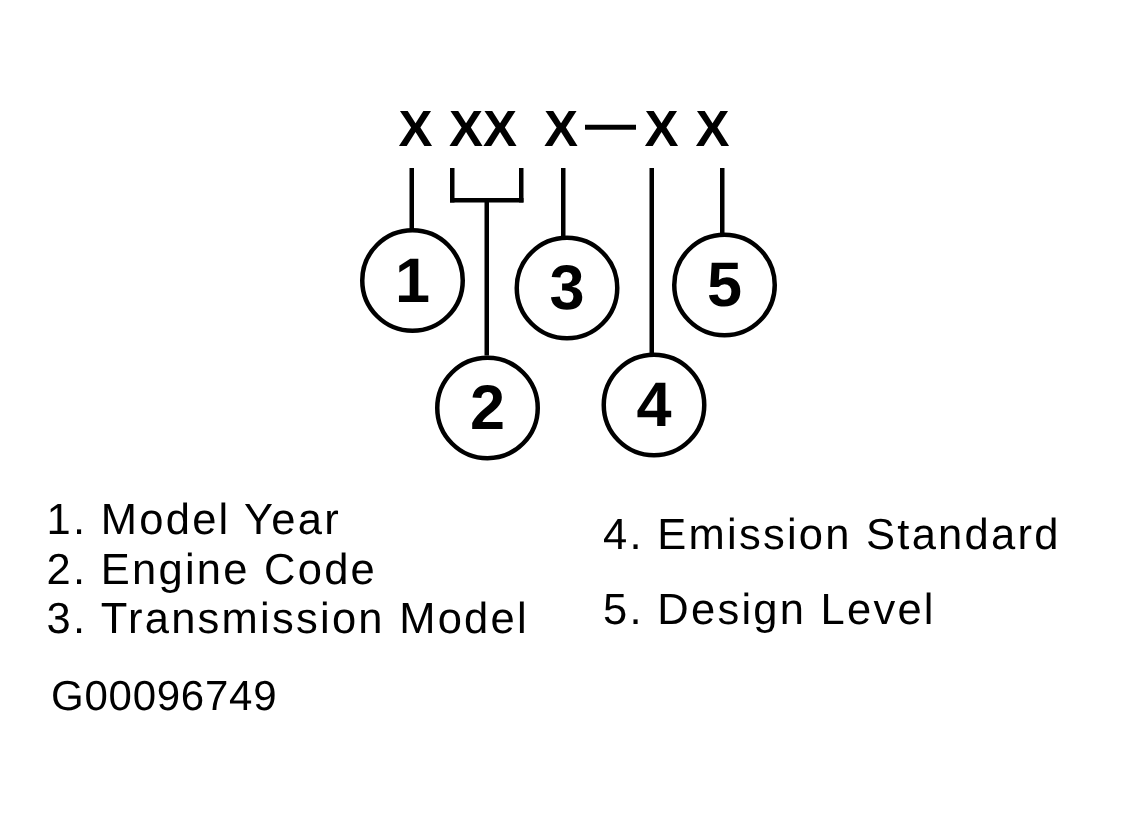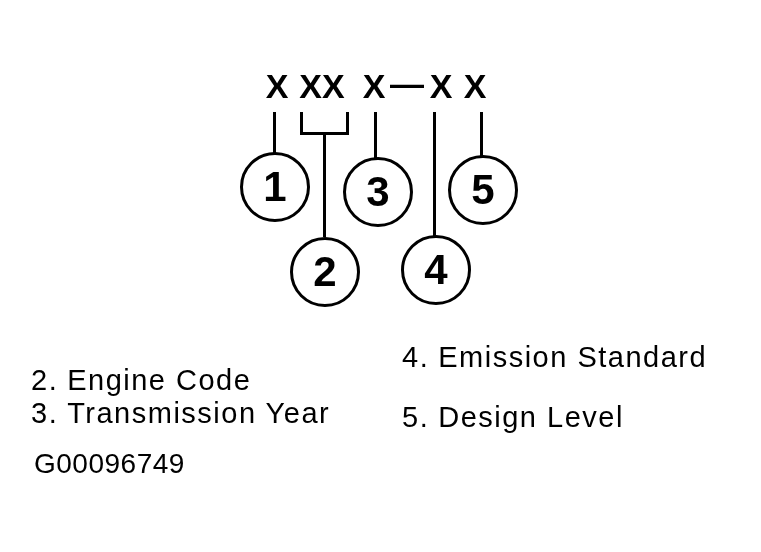--- a/index.html
+++ b/index.html
@@ -96,29 +96,32 @@
   <div class="callout" style="left:343px; top:157px">
     <span class="num">3</span>
   </div>
   <div class="callout" style="left:401px; top:235px">
     <span class="num">4</span>
   </div>
   <div class="callout" style="left:448px; top:155px">
     <span class="num">5</span>
   </div>
 
+  <div class="legend-row" style="left:31px; top:333px">
+    <span>1.</span><span class="legend-label">Model Year</span>
+  </div>
   <div class="legend-row" style="left:31px; top:366px">
     <span>2.</span><span class="legend-label">Engine Code</span>
   </div>
   <div class="legend-row" style="left:31px; top:399px">
-    <span>3.</span><span class="legend-label">Transmission Year</span>
+    <span>3.</span><span class="legend-label">Transmission Model</span>
   </div>
 
   <div class="legend-row" style="left:402px; top:343px">
     <span>4.</span><span class="legend-label">Emission Standard</span>
   </div>
-  <div class="legend-row" style="left:402px; top:403px">
+  <div class="legend-row" style="left:402px; top:393px">
     <span>5.</span><span class="legend-label">Design Level</span>
   </div>
 
   <div class="figure-id">G00096749</div>
 
 </div>
 
 </body></html>

